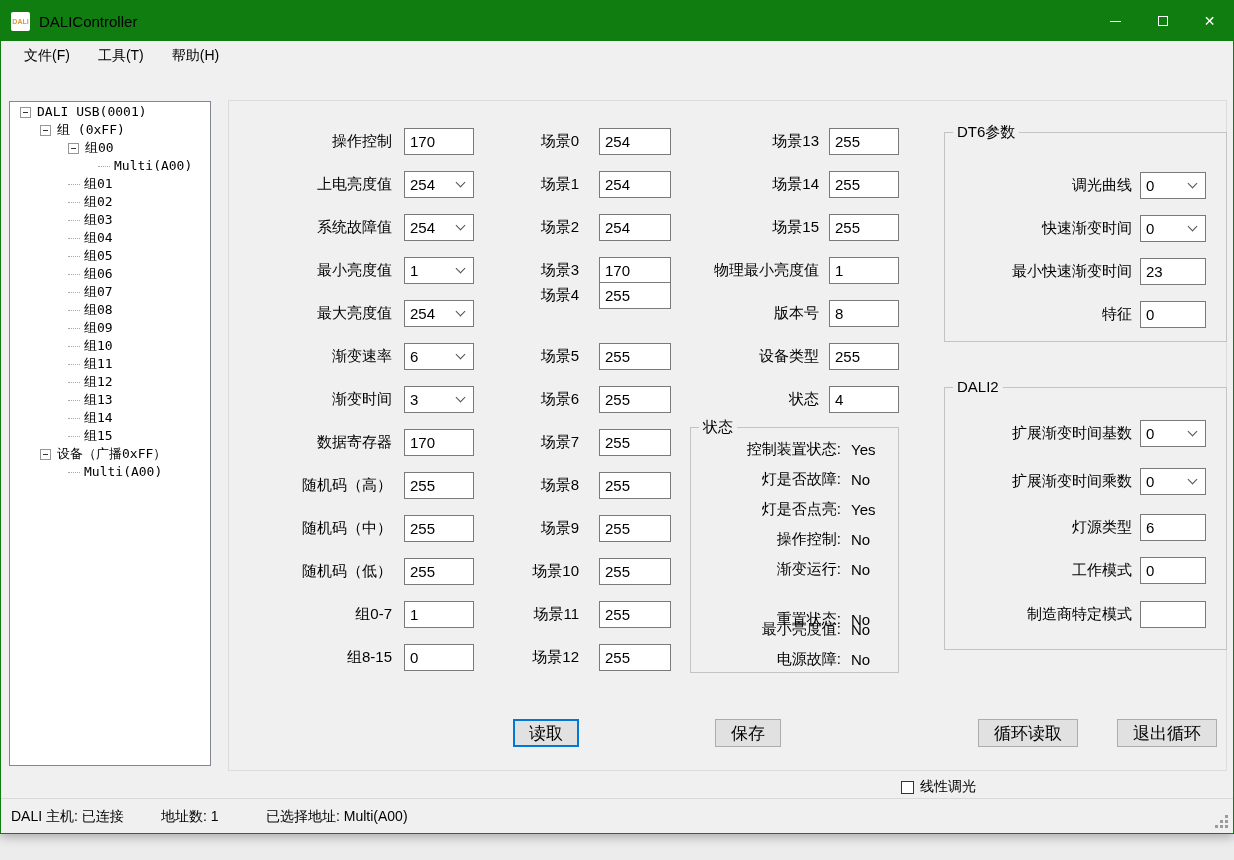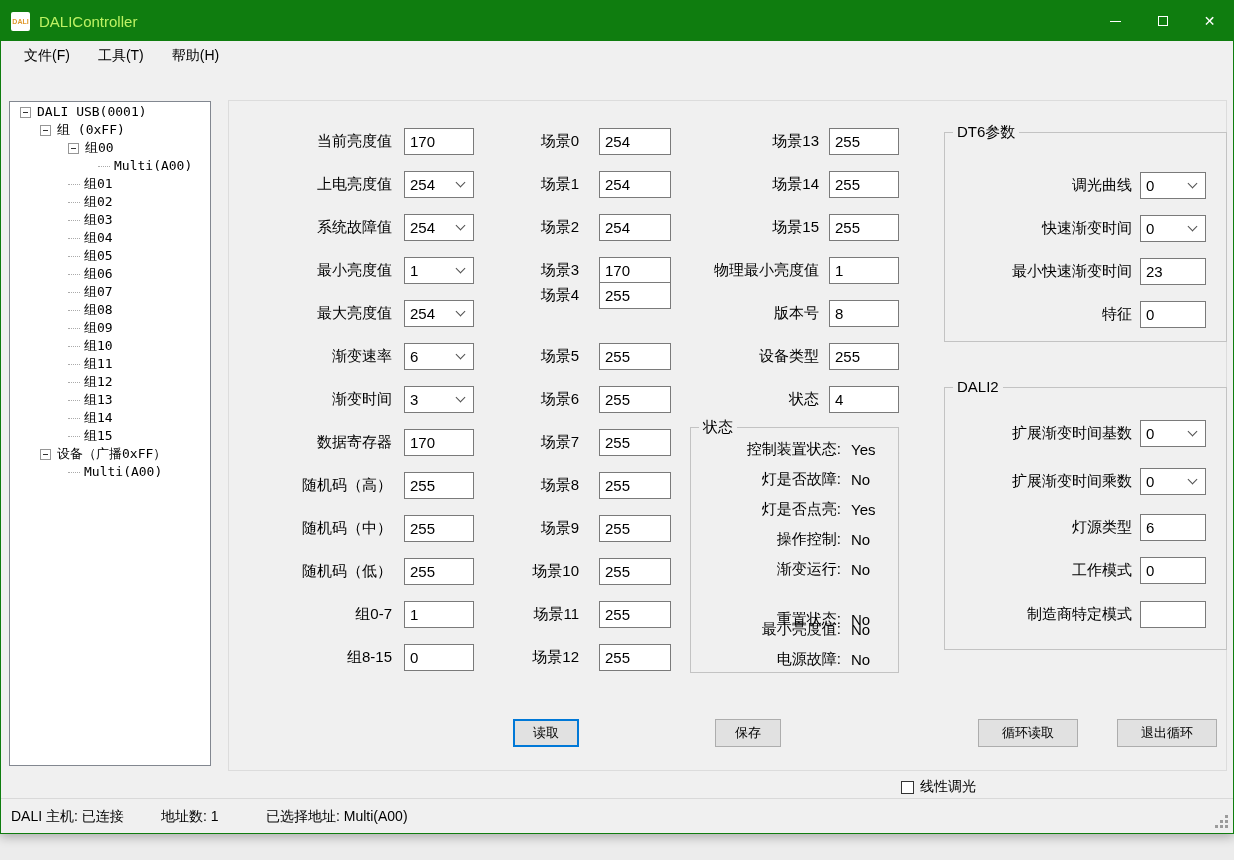--- a/index.html
+++ b/index.html
@@ -3,21 +3,21 @@
 <meta charset="utf-8">
 <style>
   *{margin:0;padding:0;box-sizing:border-box;}
   html,body{width:1234px;height:860px;}
   body{background:#ececec;font-family:"Liberation Sans","DejaVu Sans",sans-serif;color:#000;}
   .window{position:relative;width:1234px;height:834px;background:#f0f0f0;border:1px solid #0f7d0f;box-shadow:0 3px 10px rgba(0,0,0,.28);overflow:hidden;}
 
   
   .titlebar{position:absolute;left:0;top:0;right:0;height:40px;background:#0f7d0f;display:flex;align-items:center;}
   .app-icon{width:19px;height:19px;background:#fff;margin-left:10px;border-radius:2px;display:flex;align-items:center;justify-content:center;font-size:7px;font-weight:bold;color:#e09a2f;overflow:hidden;flex:none;}
-  .title-text{color:#bef264;font-size:15px;margin-left:9px;}
+  .title-text{color:#000000;font-size:15px;margin-left:9px;}
   .win-controls{margin-left:auto;display:flex;height:100%;}
   .win-btn{width:47px;height:100%;display:flex;align-items:center;justify-content:center;color:#fff;}
   .glyph-min{width:11px;height:1px;background:#fff;}
   .glyph-max{width:10px;height:10px;border:1px solid #fff;}
   .glyph-close{font-size:14px;line-height:1;}
 
   
   .menubar{position:absolute;left:0;top:40px;right:0;height:30px;background:#f0f0f0;display:flex;align-items:center;padding-left:14px;}
   .menu-item{padding:4px 9px;font-size:14px;margin-right:10px;}
 
@@ -43,21 +43,21 @@
   .combo{height:27px;border:1px solid #7a7a7a;background:#fff;display:flex;align-items:center;flex:none;}
   .cval{font-size:15px;padding-left:5px;flex:1;}
   .chev{width:7px;height:7px;border-right:1px solid #505050;border-bottom:1px solid #505050;transform:rotate(45deg);margin-right:9px;margin-top:-3px;flex:none;}
 
   .groupbox{position:absolute;border:1px solid #c3c3c3;}
   .gtitle{position:absolute;top:-10px;left:8px;background:#f0f0f0;padding:0 4px;font-size:15px;white-space:nowrap;}
   .srow{position:absolute;display:flex;align-items:center;height:22px;}
   .slabel{display:inline-block;width:150px;text-align:right;font-size:15px;flex:none;white-space:nowrap;}
   .svalue{margin-left:10px;font-size:15px;}
 
-  .btn{position:absolute;height:28px;background:#e1e1e1;border:1px solid #adadad;font-size:13px;display:flex;align-items:center;justify-content:center;cursor:default;}
+  .btn{position:absolute;height:28px;background:#e1e1e1;border:1px solid #adadad;font-size:17px;display:flex;align-items:center;justify-content:center;cursor:default;}
   .btn.focus{border:2px solid #0078d7;}
 
   .checkbox-row{position:absolute;left:900px;top:777px;display:flex;align-items:center;z-index:2;}
   .cbox{width:13px;height:13px;border:1px solid #333;background:#fff;margin-right:6px;flex:none;}
   .cbox-label{font-size:14px;}
 
   .statusbar{position:absolute;left:0;right:0;bottom:0;height:35px;border-top:1px solid #d9d9d9;background:#f0f0f0;font-size:14px;}
   .sb-item{position:absolute;top:0;line-height:34px;white-space:nowrap;}
   .grip{position:absolute;right:4px;bottom:4px;width:14px;height:14px;}
   .grip::after{content:"";position:absolute;left:0;top:0;width:3px;height:3px;background:transparent;
@@ -175,21 +175,21 @@
         <span class="leader"></span>
         <span class="tlabel">Multi(A00)</span>
       </div>
     </div>
 
 
   <div class="content" id="content">
 
     <div id="col1">
         <div class="frow" style="left: 0px; top: 26px;">
-          <span class="flabel" style="width: 163px;">当前亮度值</span>
+          <span class="flabel" style="width: 163px;">操作控制</span>
           <input class="finput" value="170" style="width: 70px; margin-left: 12px;">
         </div>
         <div class="frow" style="left: 0px; top: 69px;">
           <span class="flabel" style="width: 163px;">上电亮度值</span>
           <div class="combo" style="width: 70px; margin-left: 12px;">
             <span class="cval">254</span>
             <span class="chev"></span>
           </div>
         </div>
         <div class="frow" style="left: 0px; top: 112px;">

